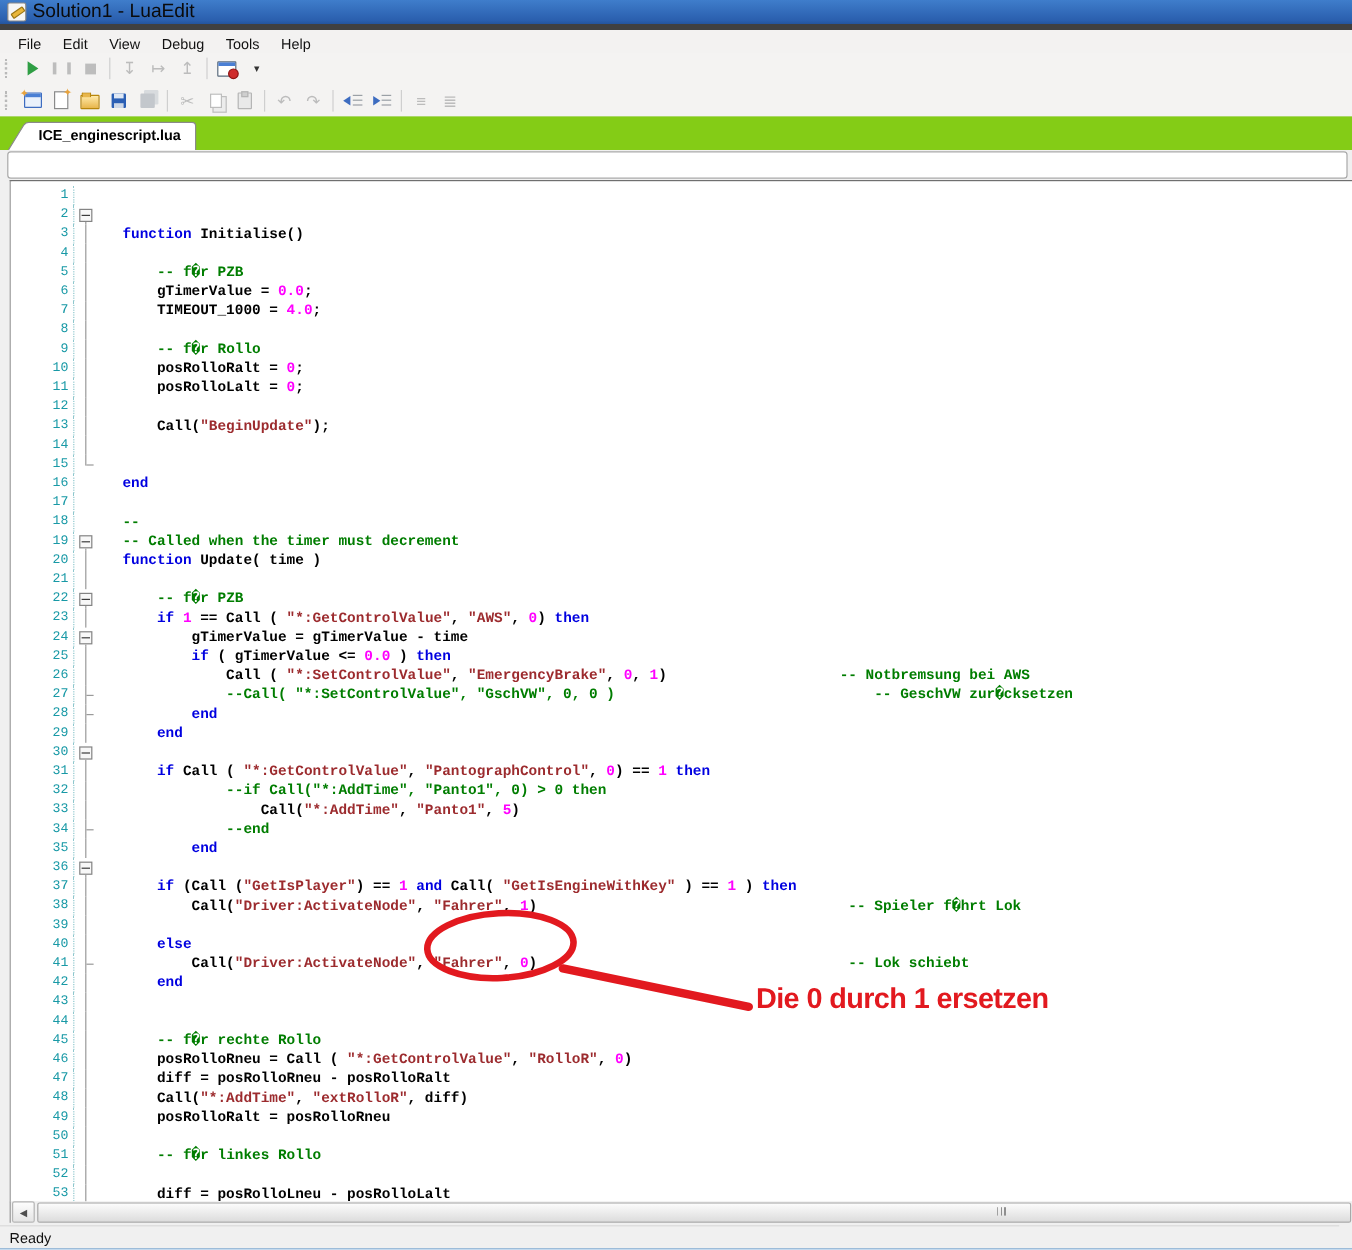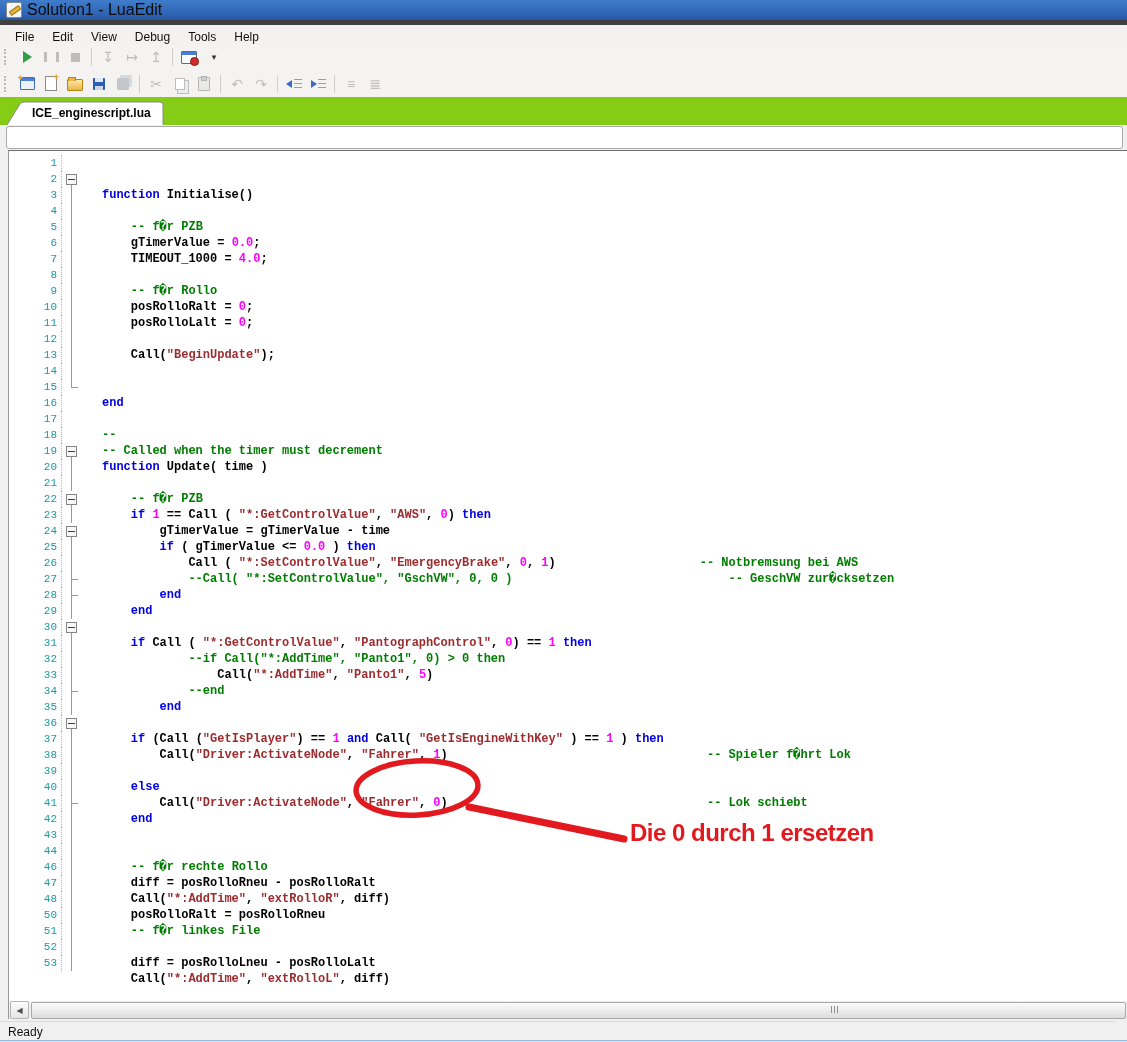--- a/index.html
+++ b/index.html
@@ -293,24 +293,26 @@
         <div class="crow"><div class="ln">35</div><div class="fold f-l"></div><pre class="code"></pre></div>
         <div class="crow"><div class="ln">36</div><div class="fold f-s"><span class="fbox"></span></div><pre class="code"><span class="c-pl">    </span><span class="c-kw">if</span><span class="c-pl"> (Call (</span><span class="c-st">"GetIsPlayer"</span><span class="c-pl">) == </span><span class="c-nm">1</span><span class="c-pl"> </span><span class="c-kw">and</span><span class="c-pl"> Call( </span><span class="c-st">"GetIsEngineWithKey"</span><span class="c-pl"> ) == </span><span class="c-nm">1</span><span class="c-pl"> ) </span><span class="c-kw">then</span></pre></div>
         <div class="crow"><div class="ln">37</div><div class="fold f-l"></div><pre class="code"><span class="c-pl">        Call(</span><span class="c-st">"Driver:ActivateNode"</span><span class="c-pl">, </span><span class="c-st">"Fahrer"</span><span class="c-pl">, </span><span class="c-nm">1</span><span class="c-pl">)</span><span class="c-cm">                                    -- Spieler f�hrt Lok</span></pre></div>
         <div class="crow"><div class="ln">38</div><div class="fold f-l"></div><pre class="code"></pre></div>
         <div class="crow"><div class="ln">39</div><div class="fold f-l"></div><pre class="code"><span class="c-pl">    </span><span class="c-kw">else</span></pre></div>
         <div class="crow"><div class="ln">40</div><div class="fold f-l"></div><pre class="code"><span class="c-pl">        Call(</span><span class="c-st">"Driver:ActivateNode"</span><span class="c-pl">, </span><span class="c-st">"Fahrer"</span><span class="c-pl">, </span><span class="c-nm">0</span><span class="c-pl">)</span><span class="c-cm">                                    -- Lok schiebt</span></pre></div>
         <div class="crow"><div class="ln">41</div><div class="fold f-c"></div><pre class="code"><span class="c-pl">    </span><span class="c-kw">end</span></pre></div>
         <div class="crow"><div class="ln">42</div><div class="fold f-l"></div><pre class="code"></pre></div>
         <div class="crow"><div class="ln">43</div><div class="fold f-l"></div><pre class="code"></pre></div>
         <div class="crow"><div class="ln">44</div><div class="fold f-l"></div><pre class="code"><span class="c-cm">    -- f�r rechte Rollo</span></pre></div>
+        <div class="crow"><div class="ln">45</div><div class="fold f-l"></div><pre class="code"><span class="c-pl">    posRolloRneu = Call ( </span><span class="c-st">"*:GetControlValue"</span><span class="c-pl">, </span><span class="c-st">"RolloR"</span><span class="c-pl">, </span><span class="c-nm">0</span><span class="c-pl">)</span></pre></div>
         <div class="crow"><div class="ln">46</div><div class="fold f-l"></div><pre class="code"><span class="c-pl">    diff = posRolloRneu - posRolloRalt</span></pre></div>
         <div class="crow"><div class="ln">47</div><div class="fold f-l"></div><pre class="code"><span class="c-pl">    Call(</span><span class="c-st">"*:AddTime"</span><span class="c-pl">, </span><span class="c-st">"extRolloR"</span><span class="c-pl">, diff)</span></pre></div>
         <div class="crow"><div class="ln">48</div><div class="fold f-l"></div><pre class="code"><span class="c-pl">    posRolloRalt = posRolloRneu</span></pre></div>
-        <div class="crow"><div class="ln">50</div><div class="fold f-l"></div><pre class="code"><span class="c-cm">    -- f�r linkes File</span></pre></div>
+        <div class="crow"><div class="ln">49</div><div class="fold f-l"></div><pre class="code"></pre></div>
+        <div class="crow"><div class="ln">50</div><div class="fold f-l"></div><pre class="code"><span class="c-cm">    -- f�r linkes Rollo</span></pre></div>
         <div class="crow"><div class="ln">51</div><div class="fold f-l"></div></div>
         <div class="crow"><div class="ln">52</div><div class="fold f-l"></div><pre class="code"><span class="c-pl">    diff = posRolloLneu - posRolloLalt</span></pre></div>
         <div class="crow"><div class="ln">53</div><div class="fold f-l"></div><pre class="code"><span class="c-pl">    Call(</span><span class="c-st">"*:AddTime"</span><span class="c-pl">, </span><span class="c-st">"extRolloL"</span><span class="c-pl">, diff)</span></pre></div>
       </div>
   </div>
 
   <svg class="overlay" width="1127" height="1042">
     <ellipse cx="417" cy="788" rx="61" ry="27" fill="none" stroke="var(--c-anno)" stroke-width="5.5" transform="rotate(-3 417 788)"></ellipse>
     <line x1="469" y1="807" x2="624" y2="839" stroke="var(--c-anno)" stroke-width="7" stroke-linecap="round"></line>
   </svg>

